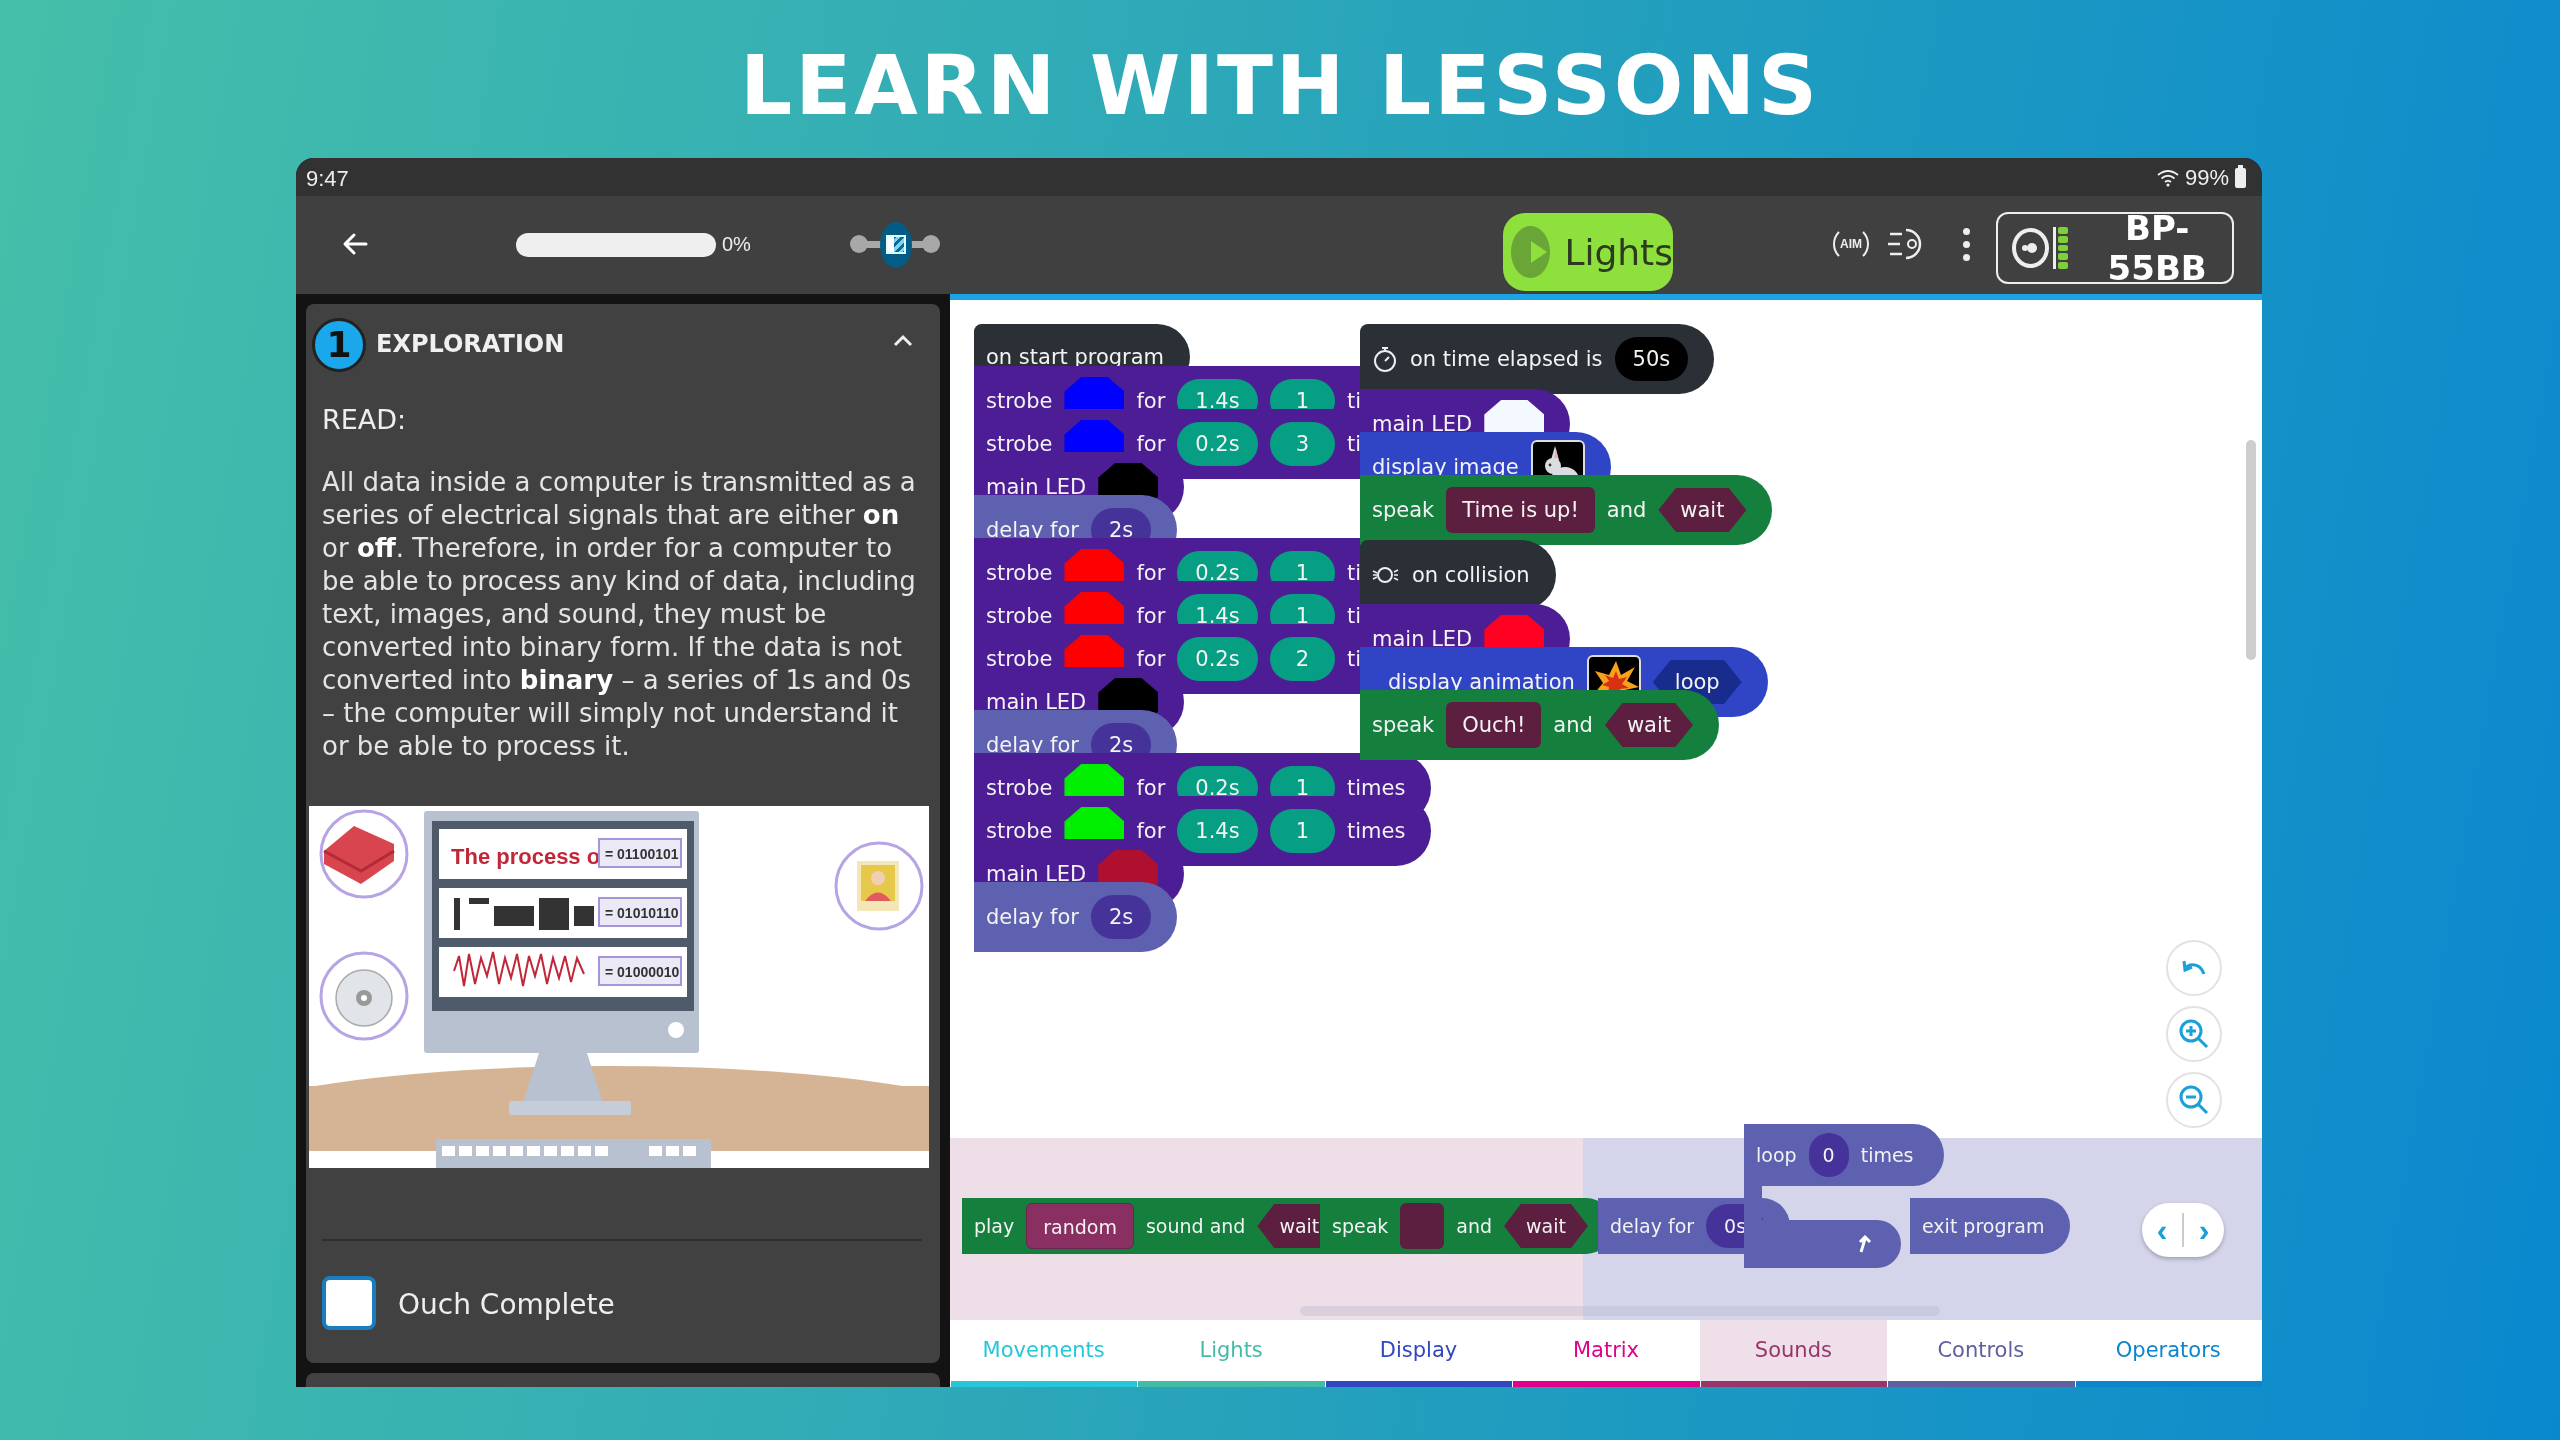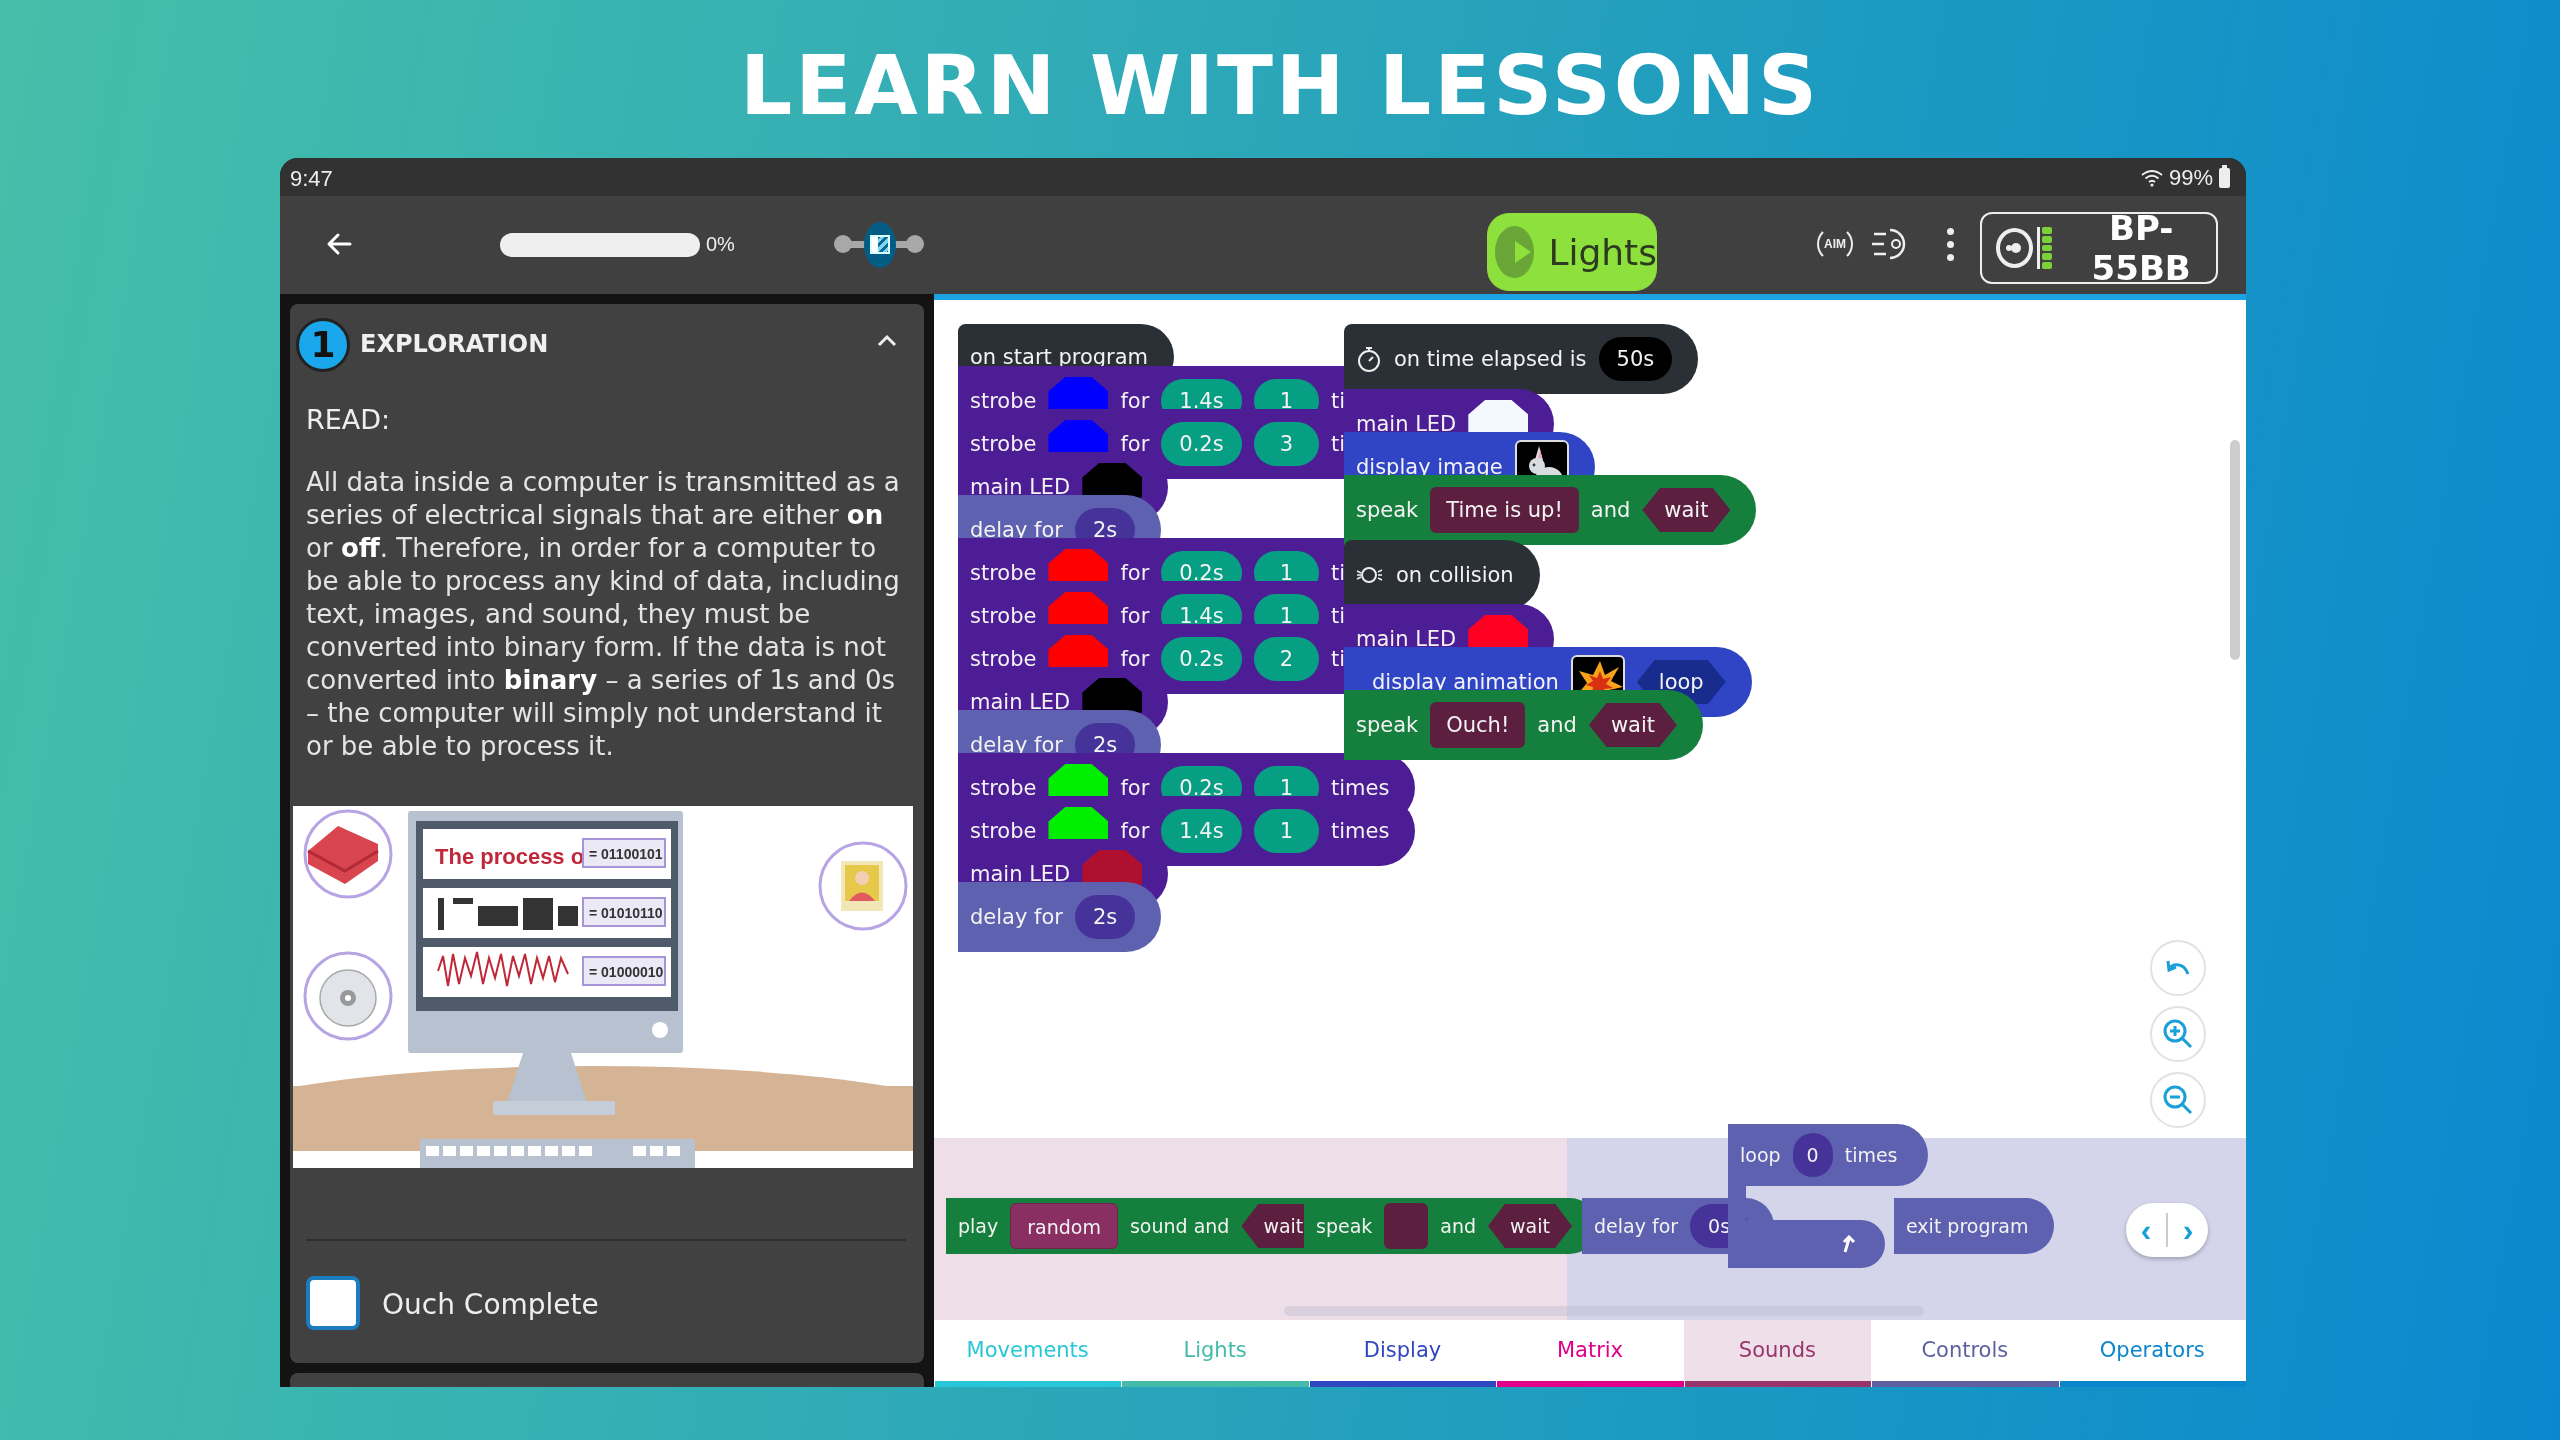--- a/index.html
+++ b/index.html
@@ -8,21 +8,21 @@
     font-family: "Liberation Sans", sans-serif;
     background: linear-gradient(100deg, #45bfa9 0%, #33adb5 35%, #1e9bc0 65%, #0a88cf 100%);
     position: relative;
   }
   .headline {
     position: absolute; left: 0; top: 38px; width: 2560px; text-align: center;
     color: #fff; font-weight: bold; font-size: 82px; letter-spacing: 3px;
     font-family: "DejaVu Sans", sans-serif;
   }
   .device {
-    position: absolute; left: 280px; top: 158px; width: 1966px; height: 1229px;
+    position: absolute; left: 296px; top: 158px; width: 1966px; height: 1229px;
     background: #131313; border-radius: 18px 18px 0 0; overflow: hidden;
   }
   .statusbar {
     position: absolute; left: 0; top: 0; width: 100%; height: 38px; background: #323232;
     color: #eee; font-size: 22px;
   }
   .statusbar .time { position: absolute; left: 10px; top: 8px; }
   .statusbar .right { position: absolute; right: 16px; top: 7px; display: flex; align-items: center; gap: 6px; }
   .batt { display: inline-block; width: 11px; height: 20px; background: #eee; border-radius: 2px; position: relative; }
   .batt::before { content: ""; position: absolute; left: 3px; top: -3px; width: 5px; height: 3px; background: #eee; }

